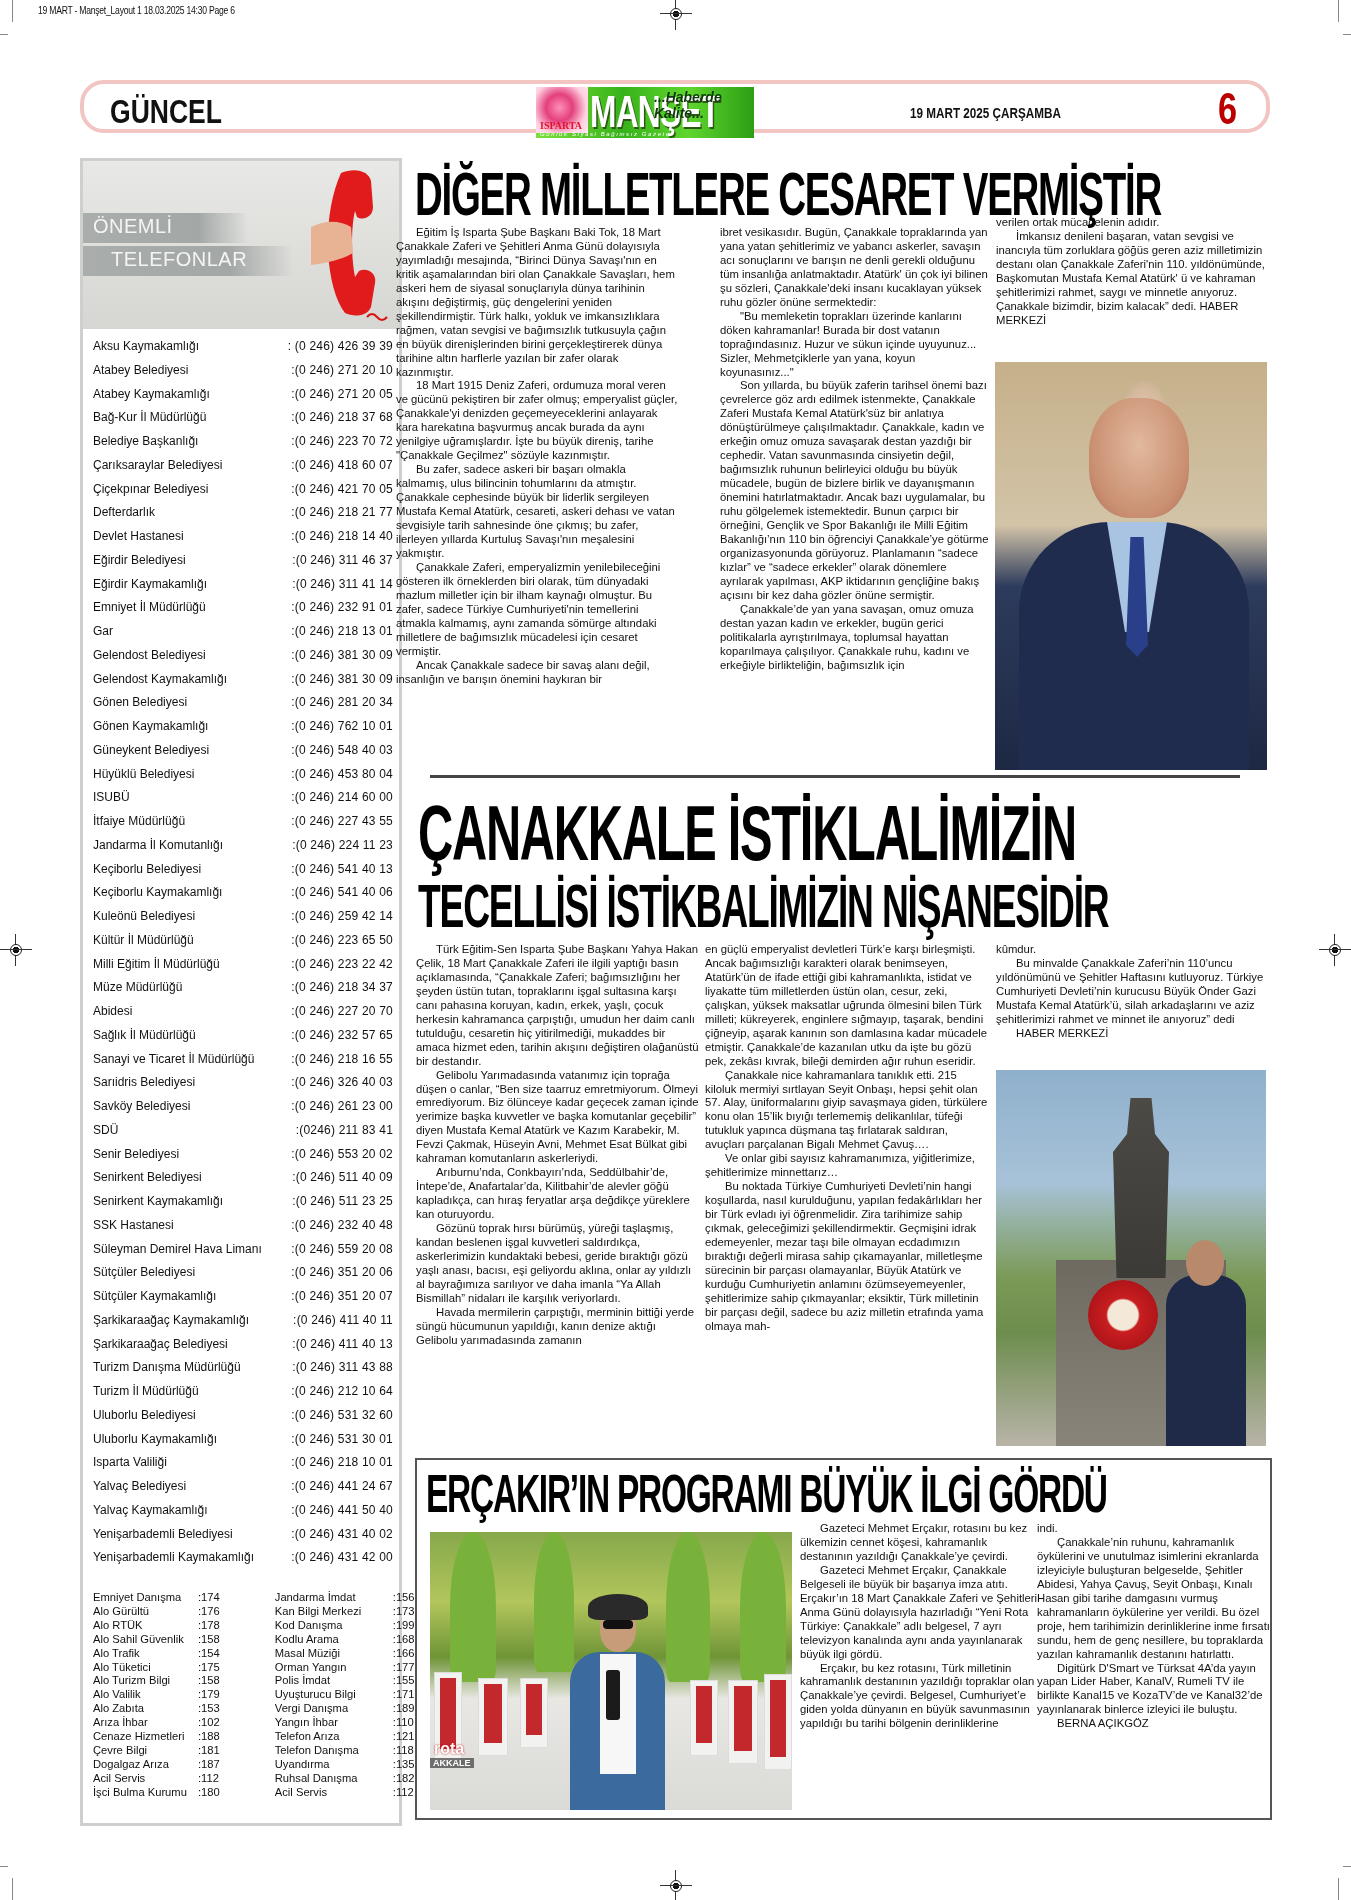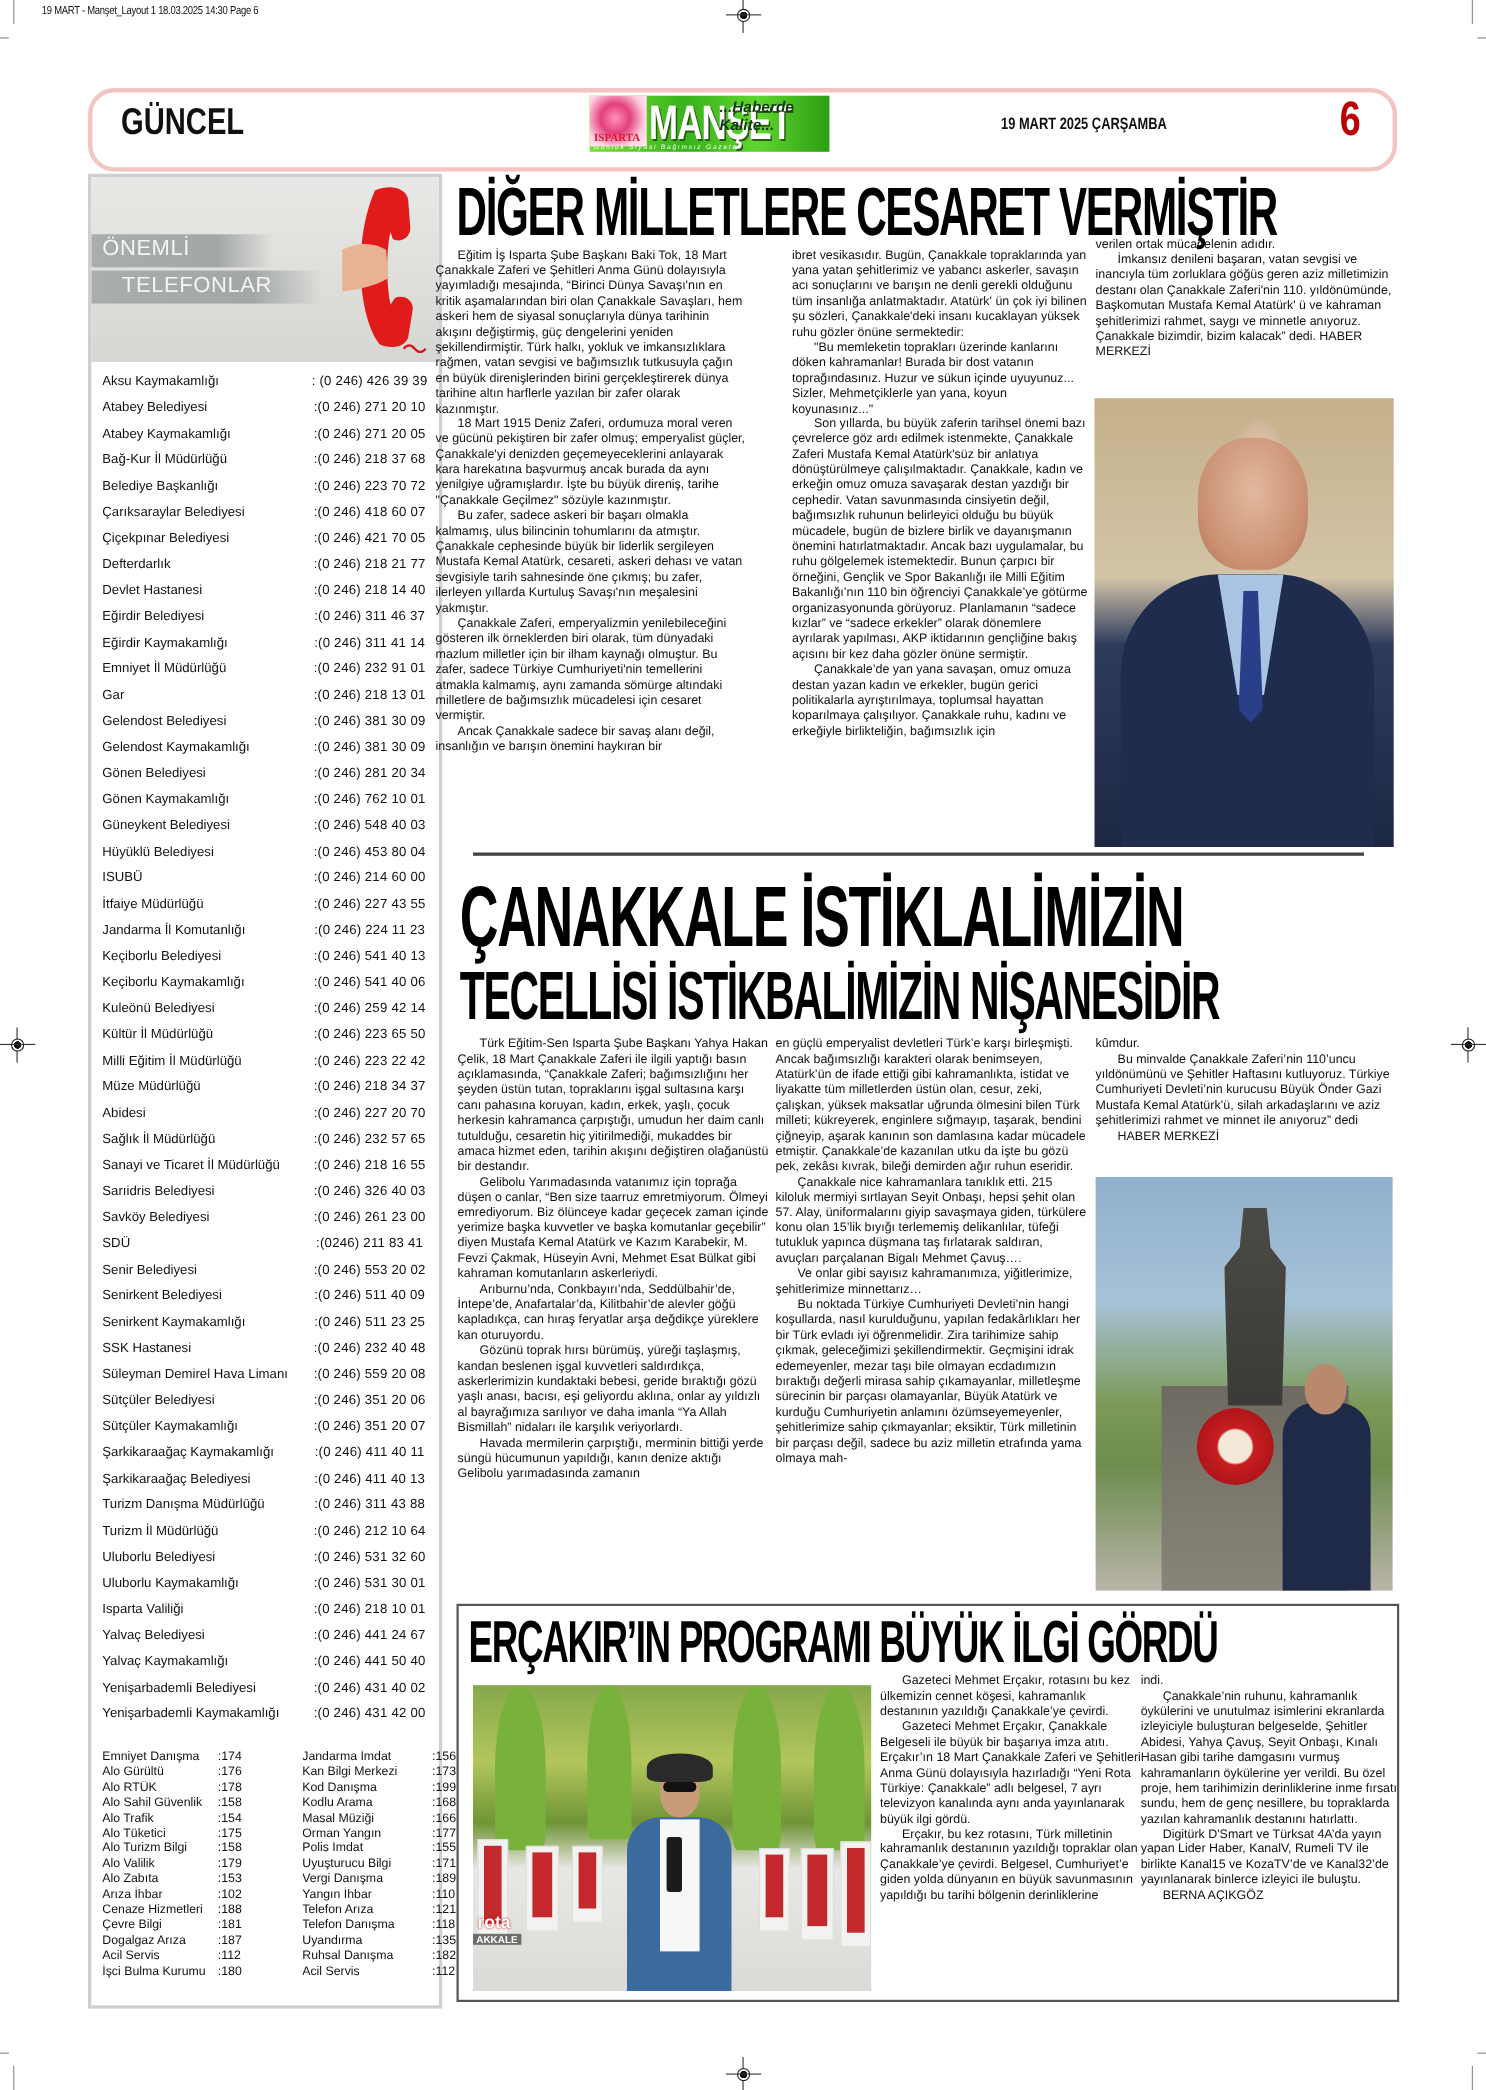--- a/index.html
+++ b/index.html
@@ -6,21 +6,21 @@
   body { width: 1351px; height: 1900px; background: #fff; position: relative; overflow: hidden;
     font-family: "Liberation Sans", sans-serif; color: #111; }
   .abs { position: absolute; }
   .slug { left: 38px; top: 4px; font-size: 10.5px; font-family: "Liberation Sans Narrow", "Liberation Sans", sans-serif; letter-spacing: -0.3px; transform: scaleX(0.82); transform-origin: left top; white-space: nowrap; }
   .crop { background: #888; }
   .reg { width: 24px; height: 24px; border-radius: 50%; }
   .reg::before { content: ""; position: absolute; left: 11px; top: -4px; width: 1px; height: 32px; background: #333; }
   .reg::after { content: ""; position: absolute; left: -4px; top: 11px; width: 32px; height: 1px; background: #333; }
   .reg i { position: absolute; left: 6px; top: 6px; width: 12px; height: 12px; border-radius: 50%; border: 1px solid #222; background: radial-gradient(circle, #111 45%, #fff 50%); }
 
-  .hdr { left: 80px; top: 80px; width: 1190px; height: 76px; border: 4px solid #f2c4c2; border-radius: 24px; background: #fff; }
+  .hdr { left: 80px; top: 80px; width: 1190px; height: 53px; border: 4px solid #f2c4c2; border-radius: 24px; background: #fff; }
   .hdr-sec { left: 26px; top: 8px; font-size: 34px; font-weight: bold; transform: scaleX(0.78); transform-origin: left top; letter-spacing: 0px; }
   .logo { left: 452px; top: 3px; width: 218px; height: 51px; background: linear-gradient(90deg, #7de03a 0%, #37b21a 40%, #5fd62e 70%, #2b9e13 100%); overflow: hidden; }
   .logo-rose { left: 0; top: 0; width: 52px; height: 46px; background: radial-gradient(circle at 45% 45%, #ff8fb8 0%, #e3407d 35%, #ffd1e1 70%, #ffe8f0 100%); }
   .logo-isp { left: 4px; top: 33px; font-size: 10px; font-weight: bold; color: #e0142c; font-family: "Liberation Serif", serif; }
   .logo-name { left: 54px; top: 0px; font-size: 44px; font-weight: bold; color: #fff; transform: scaleX(0.72); transform-origin: left top; letter-spacing: -1px; text-shadow: 2px 2px 0 #2c5a15; font-family: "Liberation Sans", sans-serif; }
   .logo-tag { left: 118px; top: 2px; font-size: 14px; font-style: italic; font-weight: bold; color: #10390b; }
   .logo-sub { left: 4px; top: 44px; font-size: 6px; letter-spacing: 1.6px; color: #fff; font-style: italic; }
   .hdr-date { left: 826px; top: 20px; font-size: 15px; font-weight: bold; transform: scaleX(0.78); transform-origin: left top; white-space: nowrap; }
   .hdr-page { left: 1134px; top: 0px; font-size: 44px; font-weight: bold; color: #b00; transform: scaleX(0.78); transform-origin: left top; }
 
@@ -29,21 +29,21 @@
   .side-photo { left: 0; top: 0; width: 316px; height: 168px; background: linear-gradient(180deg, #e8e8e6 0%, #d6d6d2 100%); overflow: hidden; }
   .brush { background: linear-gradient(90deg, #a9aeac 0%, #a3a8a6 70%, rgba(163,168,166,0) 100%); height: 30px; }
   .brush1 { left: 0; top: 52px; width: 165px; }
   .brush2 { left: 0; top: 85px; width: 210px; }
   .side-title1 { left: 10px; top: 54px; font-size: 20px; color: #f4f4f4; letter-spacing: 0.5px; }
   .side-title2 { left: 28px; top: 87px; font-size: 20px; color: #f4f4f4; letter-spacing: 0.5px; }
   .phone { left: 228px; top: 6px; width: 80px; height: 160px; }
   .tel-list { left: 10px; top: 174px; width: 300px; }
   .tel-row { display: flex; justify-content: space-between; height: 23.75px; font-size: 12px; line-height: 23.75px; white-space: nowrap; }
   .tel-name { width: 184px; overflow: hidden; }
-  .tel-num { width: 114px; text-align: center; letter-spacing: 0.2px; }
+  .tel-num { width: 114px; text-align: right; letter-spacing: 0.2px; }
   .short-grid { left: 10px; top: 1430px; width: 300px; display: flex; gap: 14px; }
   .short-col { width: 150px; }
   .short-row { display: flex; font-size: 11.2px; line-height: 13.9px; white-space: nowrap; }
   .short-row .sn { width: 105px; overflow: hidden; }
   .short-col.c2 .sn { width: 118px; margin-left: 29px; }
   .short-col.c2 { margin-left: 12px; }
 
   
   .headline { font-weight: bold; color: #000; white-space: nowrap; transform-origin: left top; letter-spacing: -2px; font-family: "Liberation Sans", sans-serif; }
   .h1 { left: 415px; top: 158px; font-size: 62px; transform: scaleX(0.62); }

